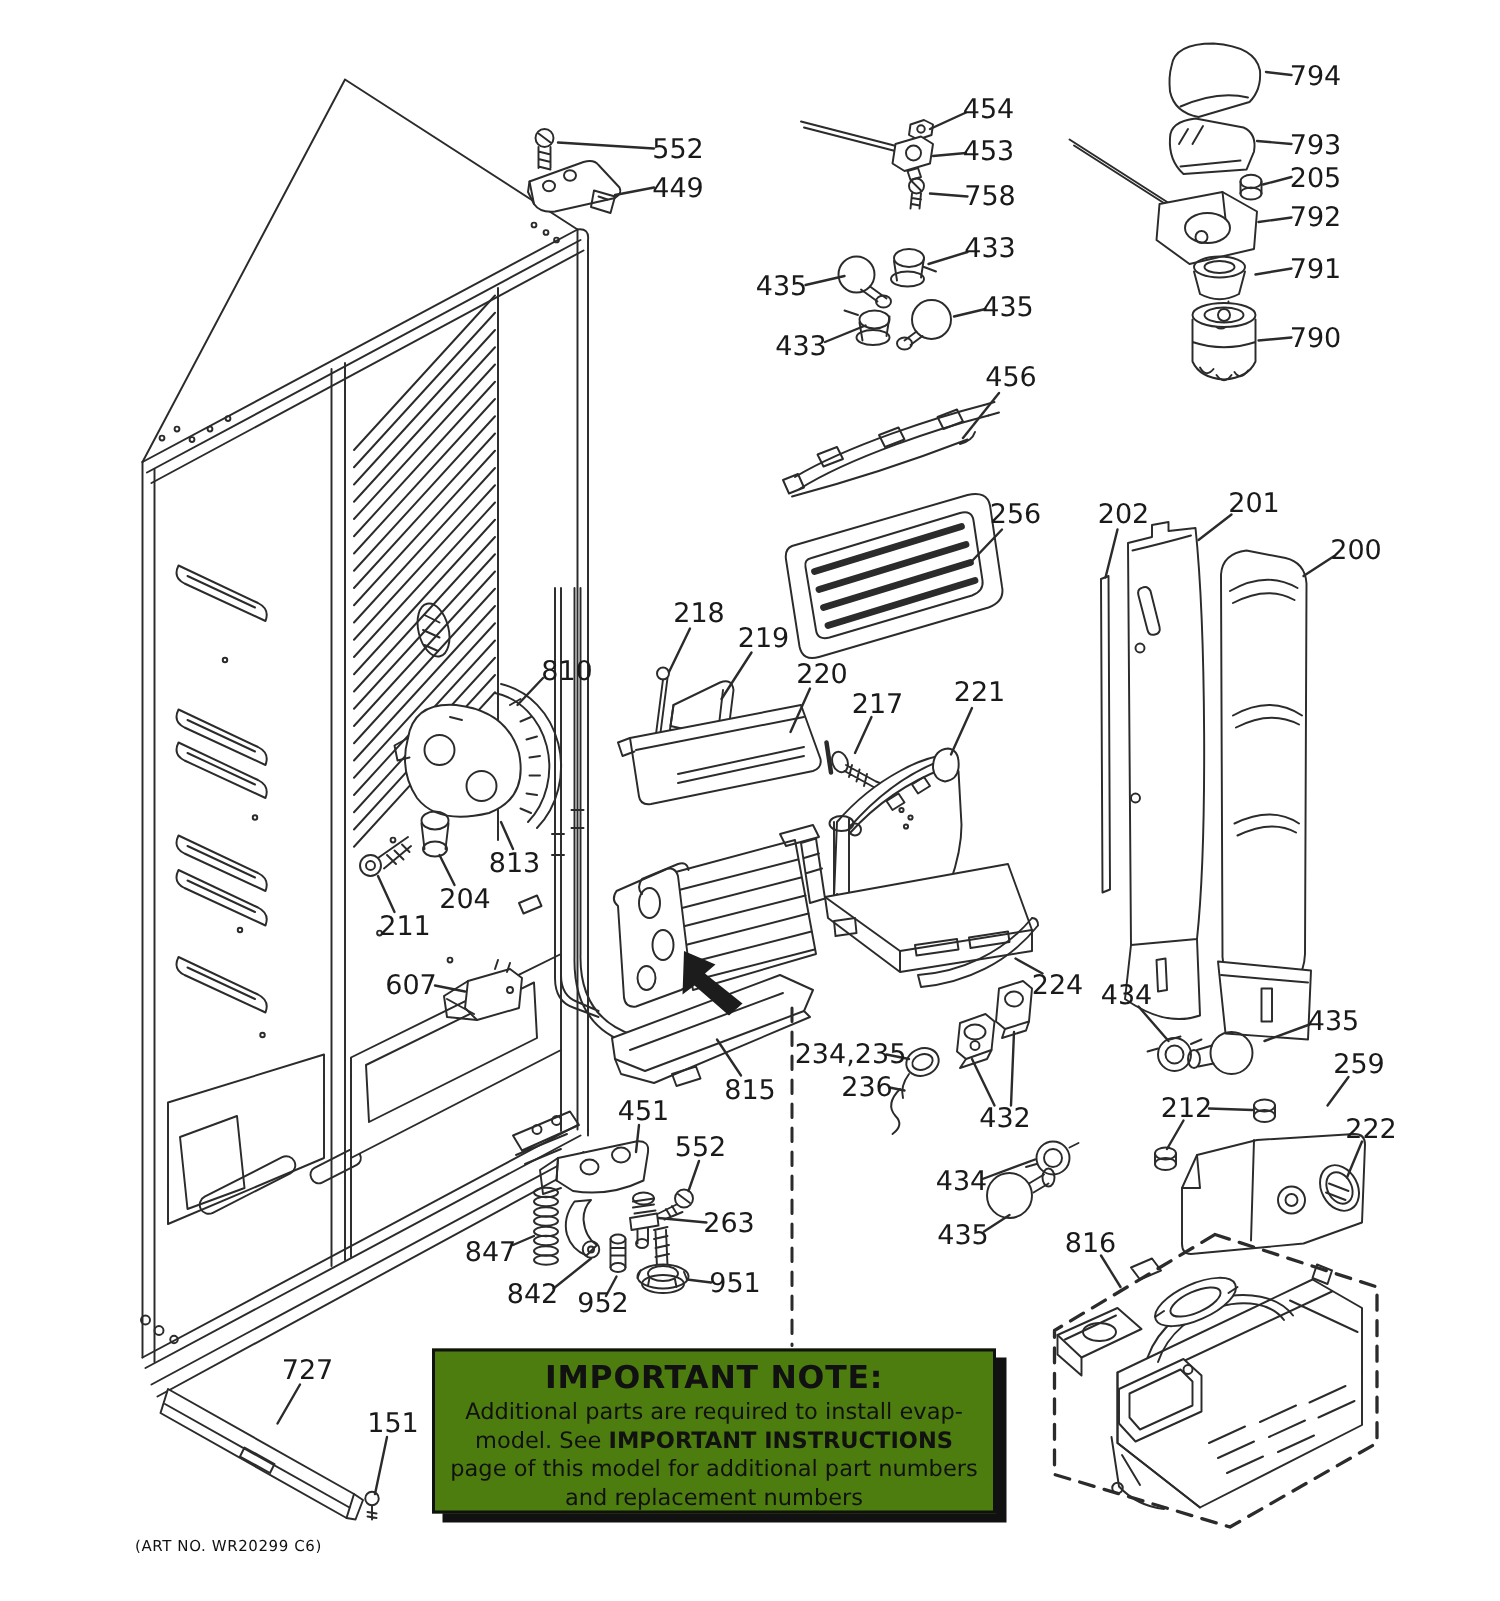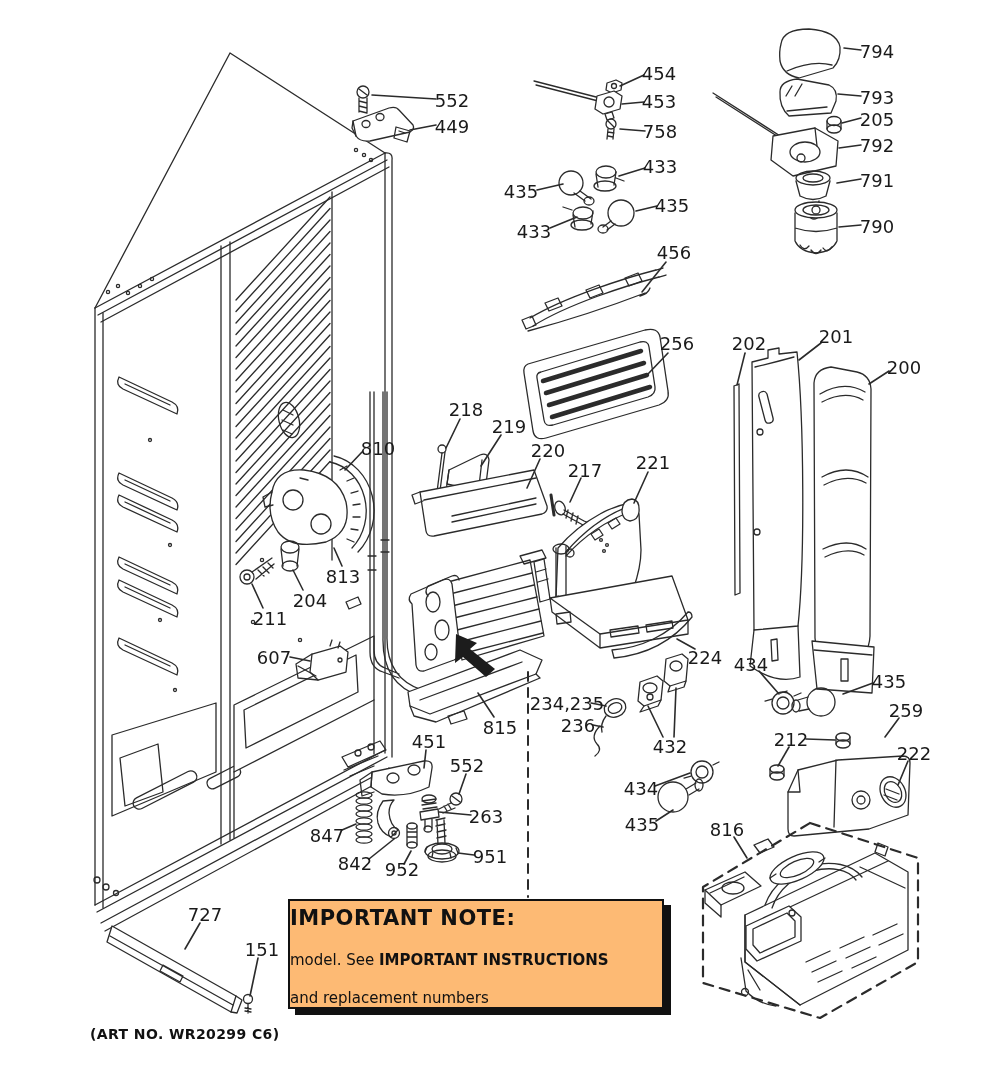--- a/index.html
+++ b/index.html
@@ -3,25 +3,25 @@
 <meta charset="utf-8">
 <style>
   html,body{margin:0;padding:0;background:#fff}
   .stage{position:relative;width:1000px;height:1067px;background:#fff;
          font-family:"DejaVu Sans",sans-serif;overflow:hidden}
   .stage svg{position:absolute;left:0;top:0}
   .art{stroke:#2b2b2b;fill:none;stroke-width:1.3;stroke-linecap:round;stroke-linejoin:round}
   .wfill{fill:#ffffff}
   .thick{stroke-width:4.5}
   .note-box{position:absolute;left:288px;top:899px;width:372px;height:106px;
-            background:#fdba74;border:2.5px solid #111;box-shadow:7px 6px 0 #111;
-            z-index:5}
+            background:#4d7c0f;border:2.5px solid #111;box-shadow:7px 6px 0 #111;
+            text-align:center;z-index:5}
   .note-title{font-size:21px;font-weight:bold;letter-spacing:.5px;margin-top:5px;color:#111}
   .note-body{font-size:15px;line-height:19px;color:#111;margin-top:2px}
-  .artno{position:absolute;left:90px;top:1026px;font-size:14px;font-weight:bold;
+  .artno{position:absolute;left:90px;top:1026px;font-size:10px;font-weight:normal;
          letter-spacing:.4px;color:#111}
   text.plabel{font-size:18px;fill:#1a1a1a}
 </style>
 </head>
 <body>
 
 <div class="stage">
 <svg width="1000" height="1067" viewBox="0 0 1000 1067">
   <g class="art">
 
@@ -432,21 +432,21 @@
           <text x="205" y="914" class="plabel" text-anchor="middle" dominant-baseline="central" stroke="none">727</text>
           <line x1="258" y1="958" x2="250" y2="996" stroke="#2b2b2b" stroke-width="1.6"></line>
           <text x="262" y="949" class="plabel" text-anchor="middle" dominant-baseline="central" stroke="none">151</text>
         </g>
   </g>
 </svg>
 
 <div class="note-box">
   <div class="note-title">IMPORTANT NOTE:</div>
   <div class="note-body">
-    <br>
+    <span>Additional parts are required to install evap-</span><br>
     <span>model.  See </span><b>IMPORTANT INSTRUCTIONS</b><br>
-    <br>
+    <span>page of this model for additional part numbers</span><br>
     <span>and replacement numbers</span>
   </div>
 </div>
 
 <div class="artno">(ART NO. WR20299 C6)</div>
 </div>
 
 </body></html>

